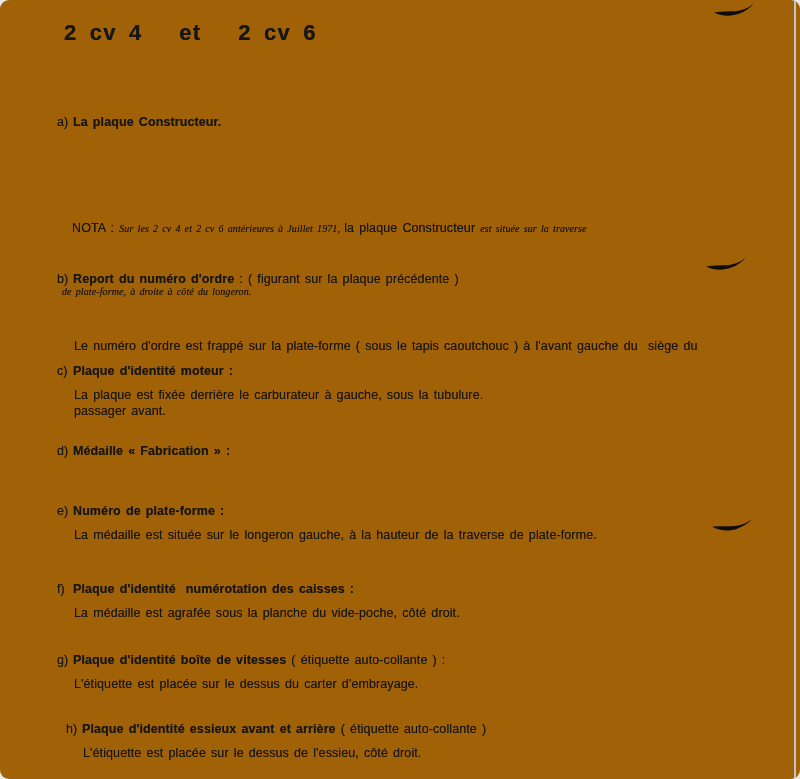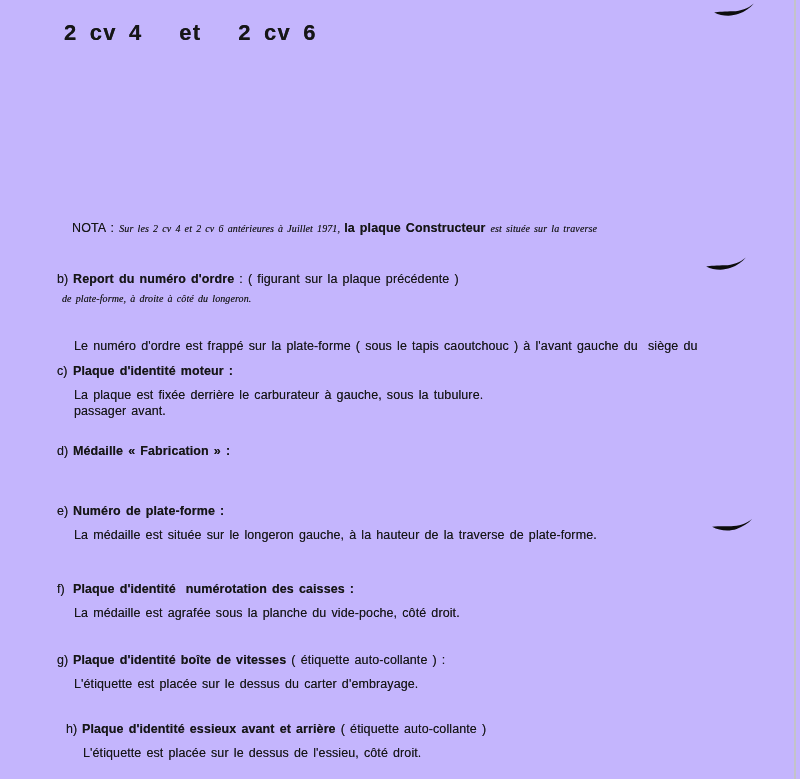--- a/index.html
+++ b/index.html
@@ -1,23 +1,24 @@
 <!DOCTYPE html>
 <html><head>
 <meta charset="utf-8">
 <style>
   html,body { margin:0; padding:0; background:#e8e8e8; }
   .page {
     position:relative;
     width:800px; height:779px;
     margin:0 auto;
-    background:#c4b5fd;
+    background:#a16207;
     overflow:hidden;
     font-family:"Liberation Sans", sans-serif;
     color:#161616;
+    border-radius:9px;
   }
   .doc-text {
     font-size:12.5px;
     letter-spacing:0.1px;
     word-spacing:1.5px;
     text-shadow:0 0 0.4px rgba(0,0,0,0.55);
   }
   .title {
     position:absolute; left:64px; top:20px;
     font-size:22px; font-weight:700;
@@ -32,37 +33,38 @@
   .sec-body { margin-left:17px; margin-top:6px; line-height:21.5px; white-space:pre; }
   .nota {
     position:absolute; left:72px; top:176px;
     line-height:21px; white-space:pre;
   }
   .nota .it {
     font-family:"Liberation Serif", serif;
     font-style:italic;
     font-size:10px;
   }
-  .nota .nb { font-weight:700; }
-  .nota-line2 { margin-left:-10px;margin-top:7px; }
+  .nota .nb { font-weight:400; }
+  .nota-line2 { margin-left:-10px; }
   .curl { position:absolute; width:42px; height:17px; }
   .curl svg { width:100%; height:100%; display:block; }
   .edge-line {
     position:absolute; top:0; bottom:0; left:794px; width:1.5px;
     background:#c3c3c9;
   }
 </style>
 </head>
 <body>
 
 <div class="page">
 
   <div class="title">2 cv 4   et   2 cv 6</div>
 
   <div class="section doc-text" style="top:114px;">
+    <div class="sec-head"><span class="sec-letter">a)</span><b>La plaque Constructeur.</b><span></span></div>
   </div>
 
   <div class="nota doc-text">
     <div><span>NOTA : </span><span class="it">Sur les 2 cv 4 et 2 cv 6 antérieures à Juillet 1971, </span><span class="nb">la plaque Constructeur </span><span class="it">est située sur la traverse</span></div>
     <div class="nota-line2 it">de plate-forme, à droite à côté du longeron.</div>
   </div>
 
   <div class="section doc-text" style="top:271px;">
     <div class="sec-head"><span class="sec-letter">b)</span><b>Report du numéro d'ordre</b><span> : ( figurant sur la plaque précédente )</span></div>
     <div class="sec-body">

